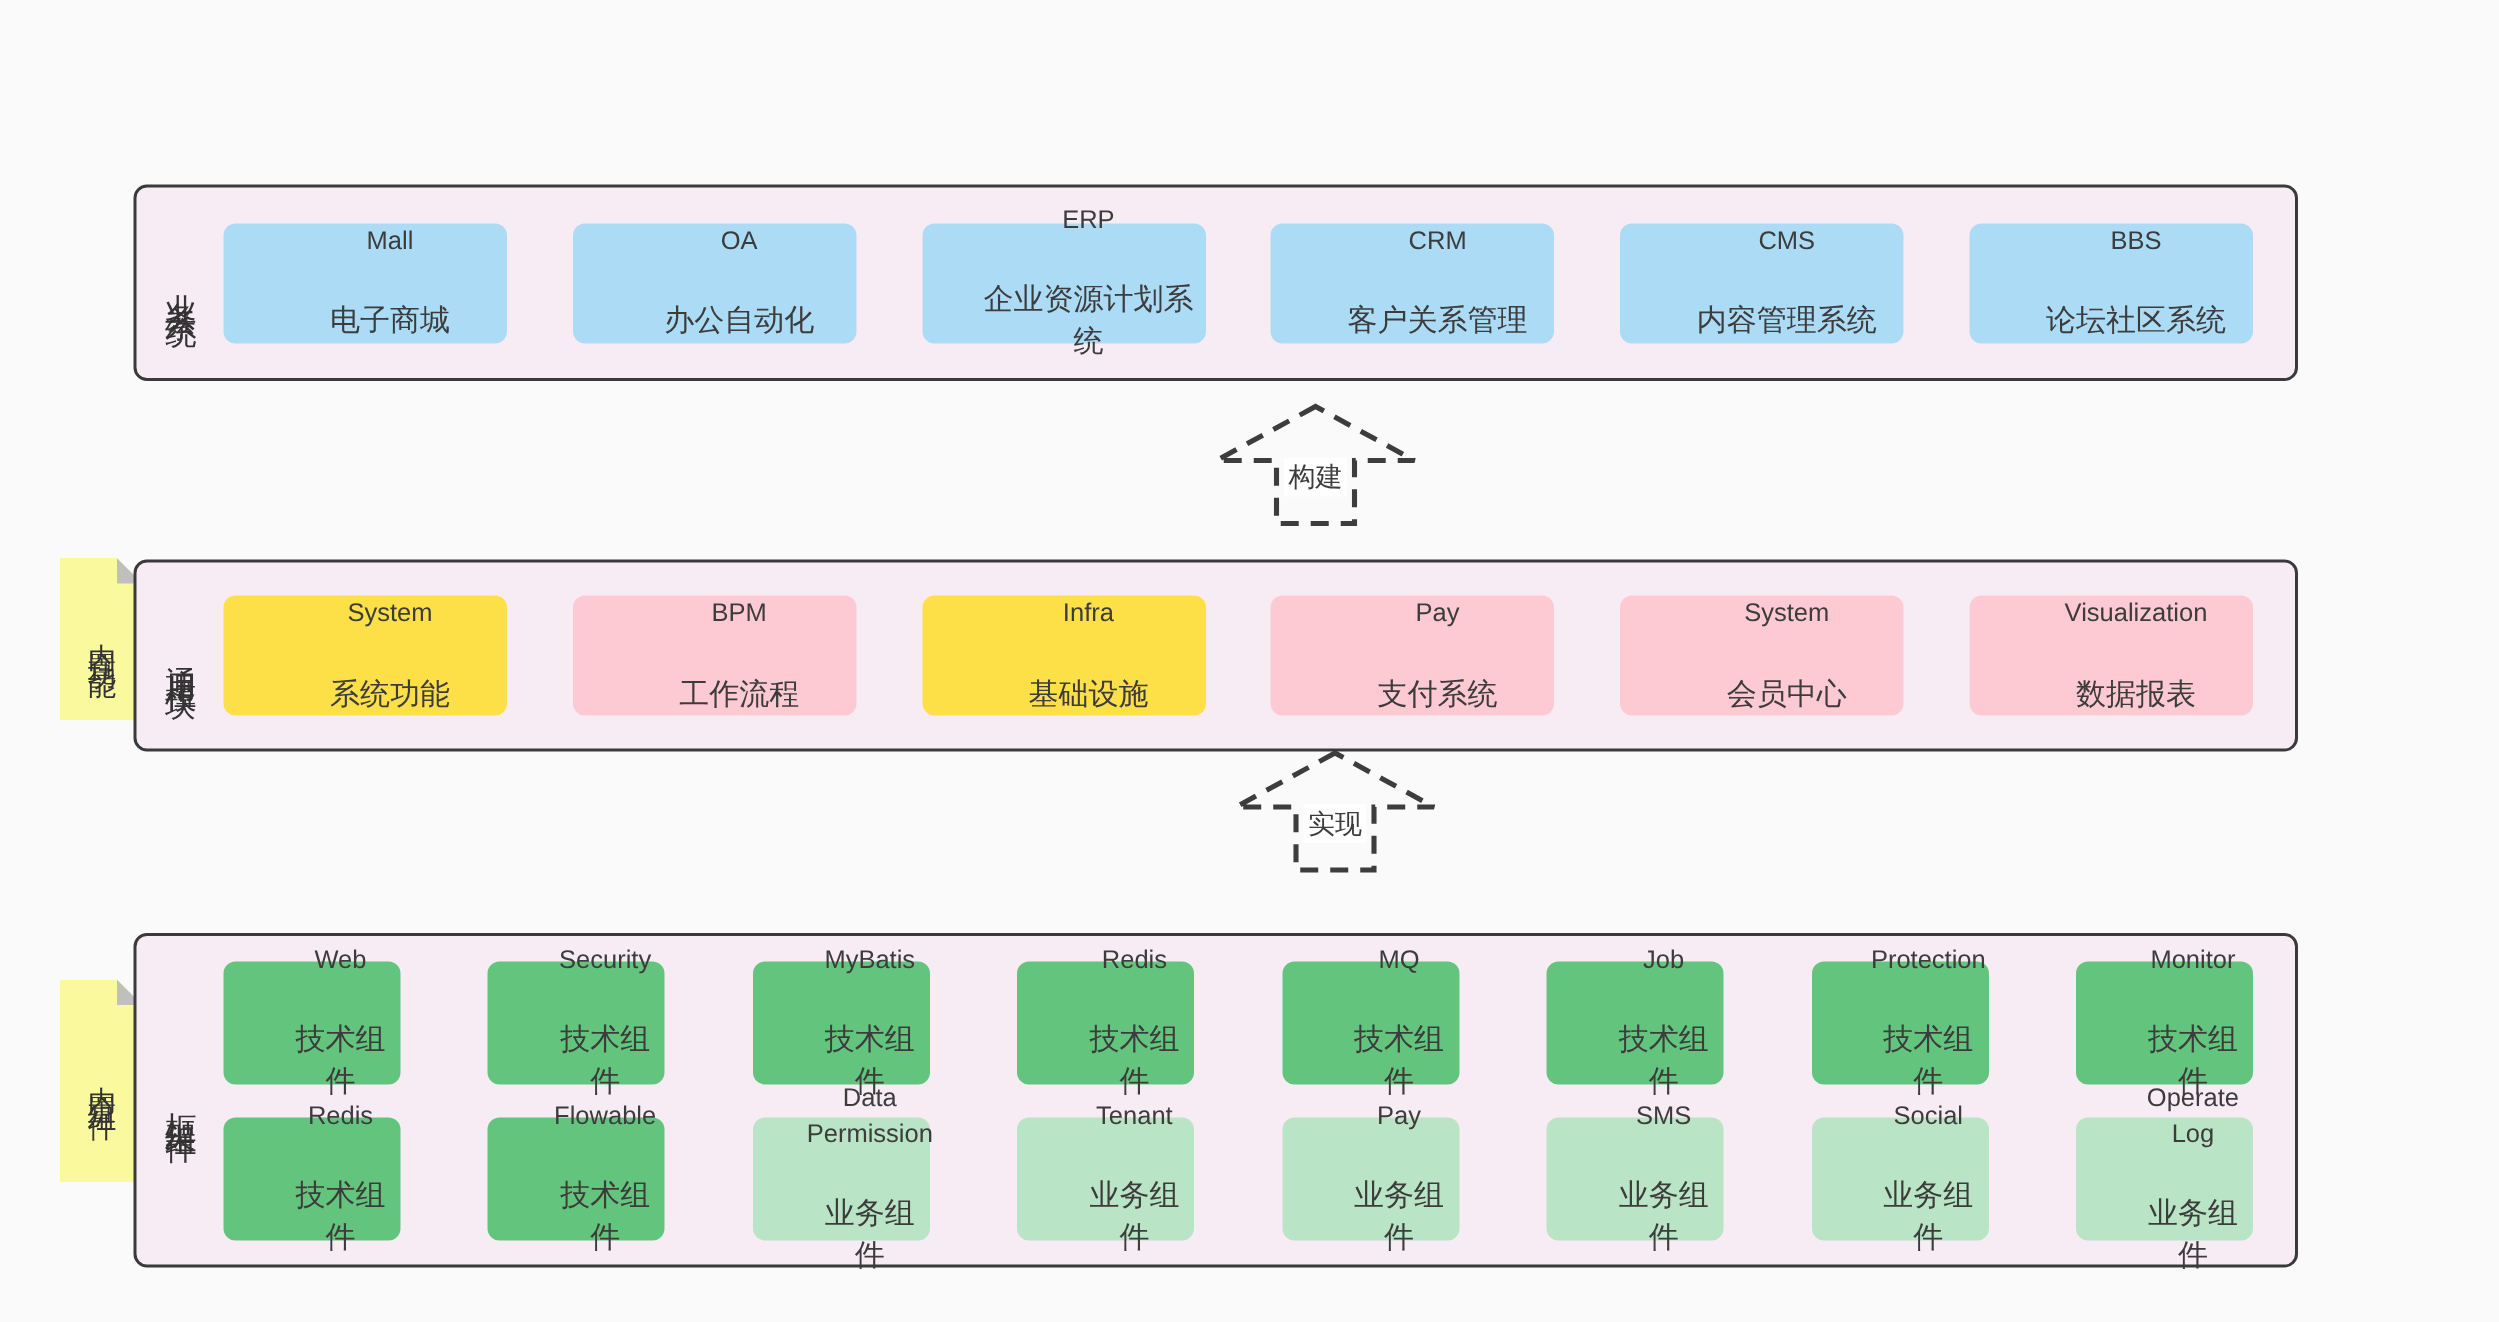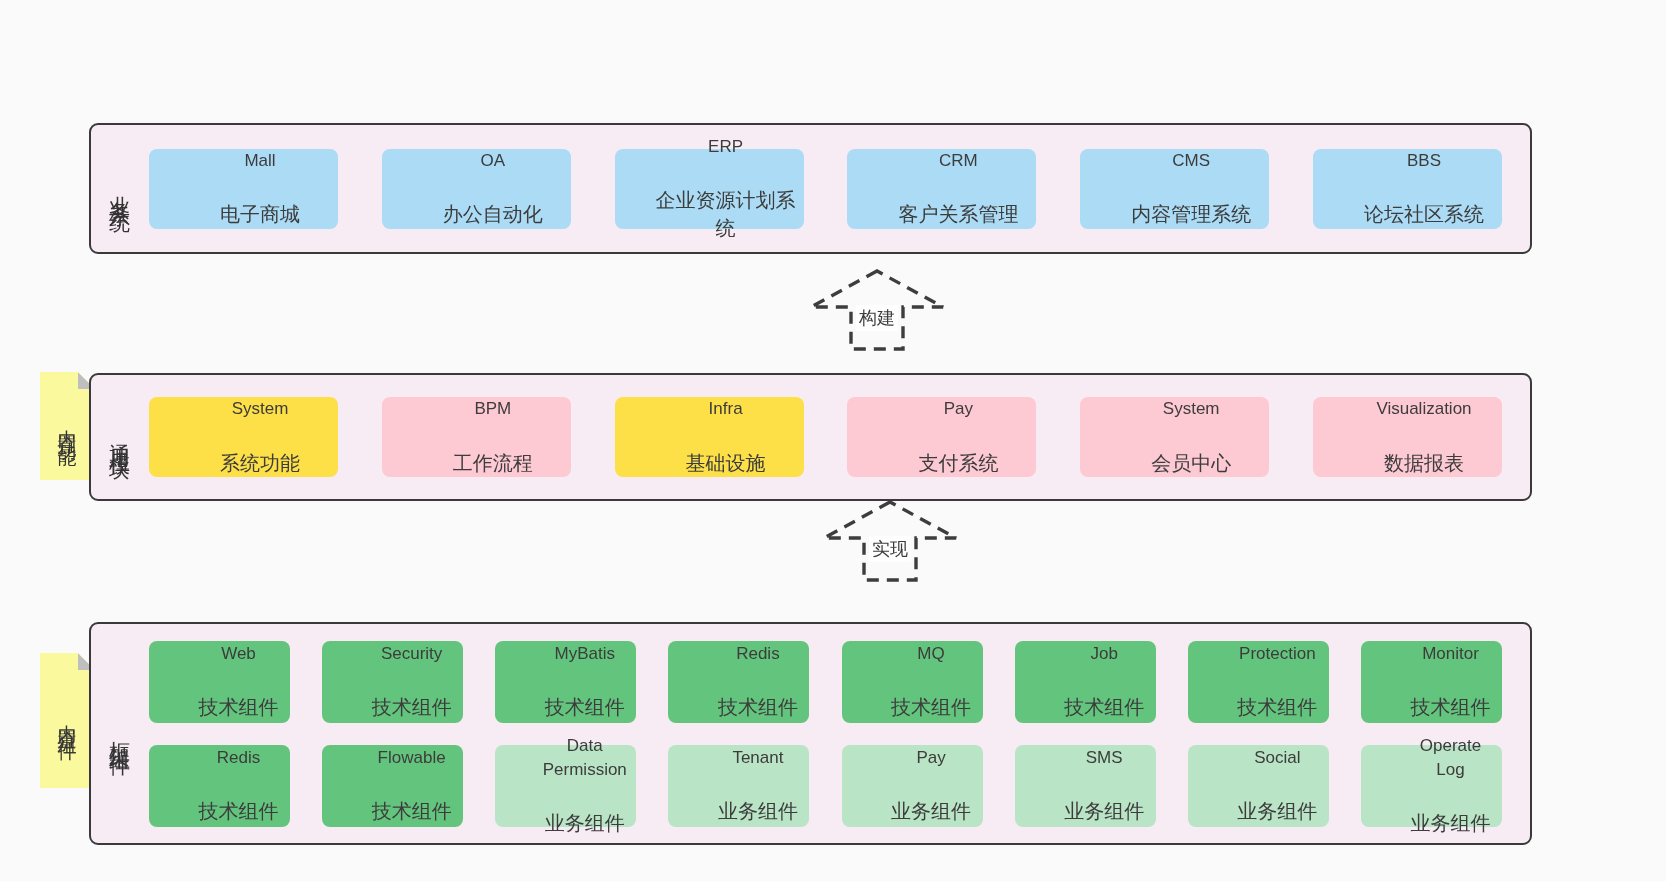--- a/index.html
+++ b/index.html
@@ -45,21 +45,21 @@
 
   
   .box {
     border-radius:8px;
     display:flex; flex-direction:column; justify-content:center; align-items:center;
     text-align:center; box-sizing:border-box; padding:4px 6px;
   }
   .box .t { font-size:17px; line-height:1.4; }
   .box .s { font-size:20px; line-height:1.4;margin-top:28px; }
   .wide  { width:189px; height:80px;padding-left:39px; }
-  .small { width:141px; height:82px;padding-left:44px; }
+  .small { width:118px; height:82px;padding-left:44px; }
   .blue       { background:#abdbf5; }
   .red        { background:#fde047;align-items:center; }
   .pink       { background:#fdc9d3; }
   .green      { background:#63c57d; }
   .lightgreen { background:#b9e4c5; }
 
   
   .sticky {
     position:absolute; width:55px;
     background:#fbf99e; z-index:1;

